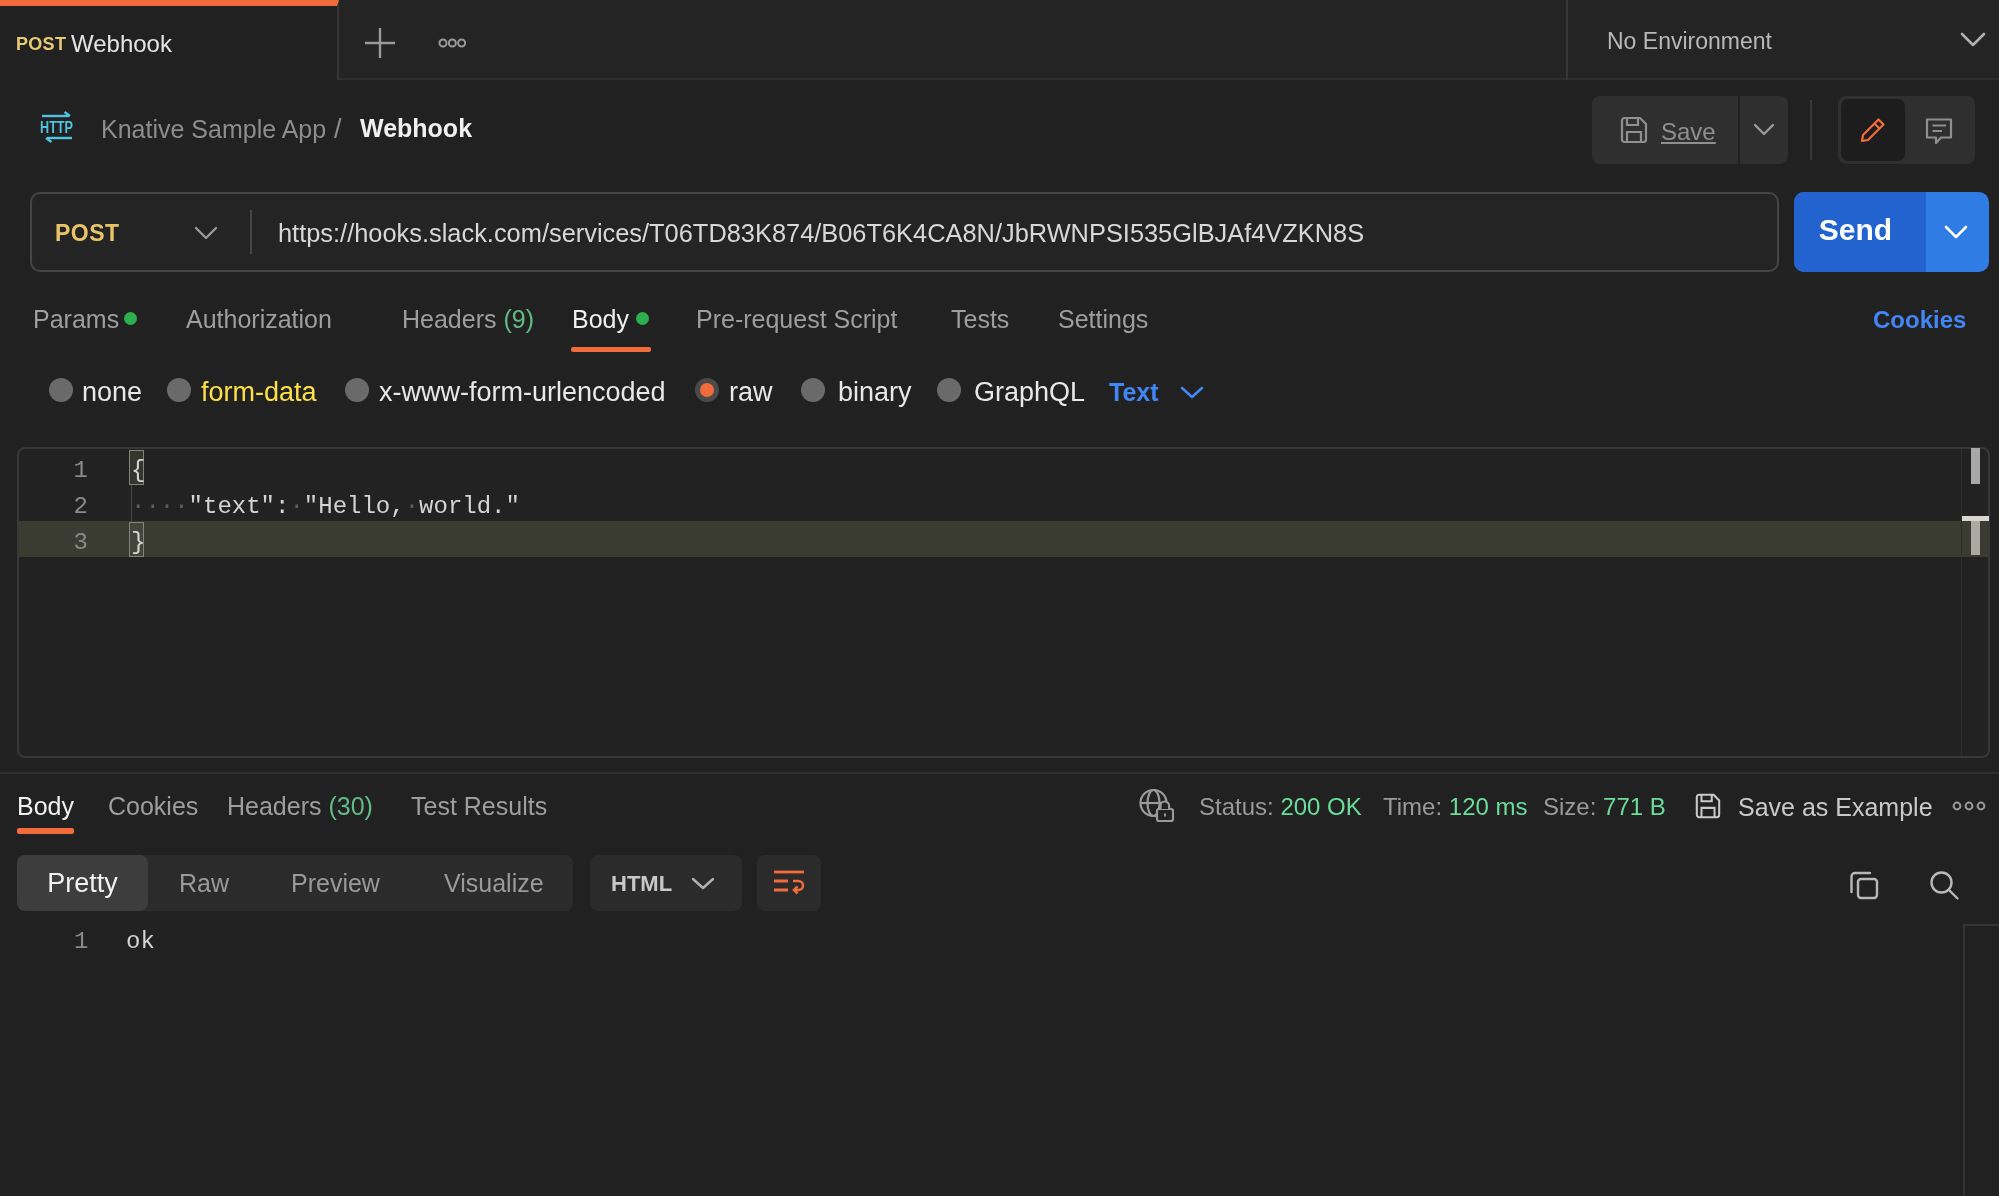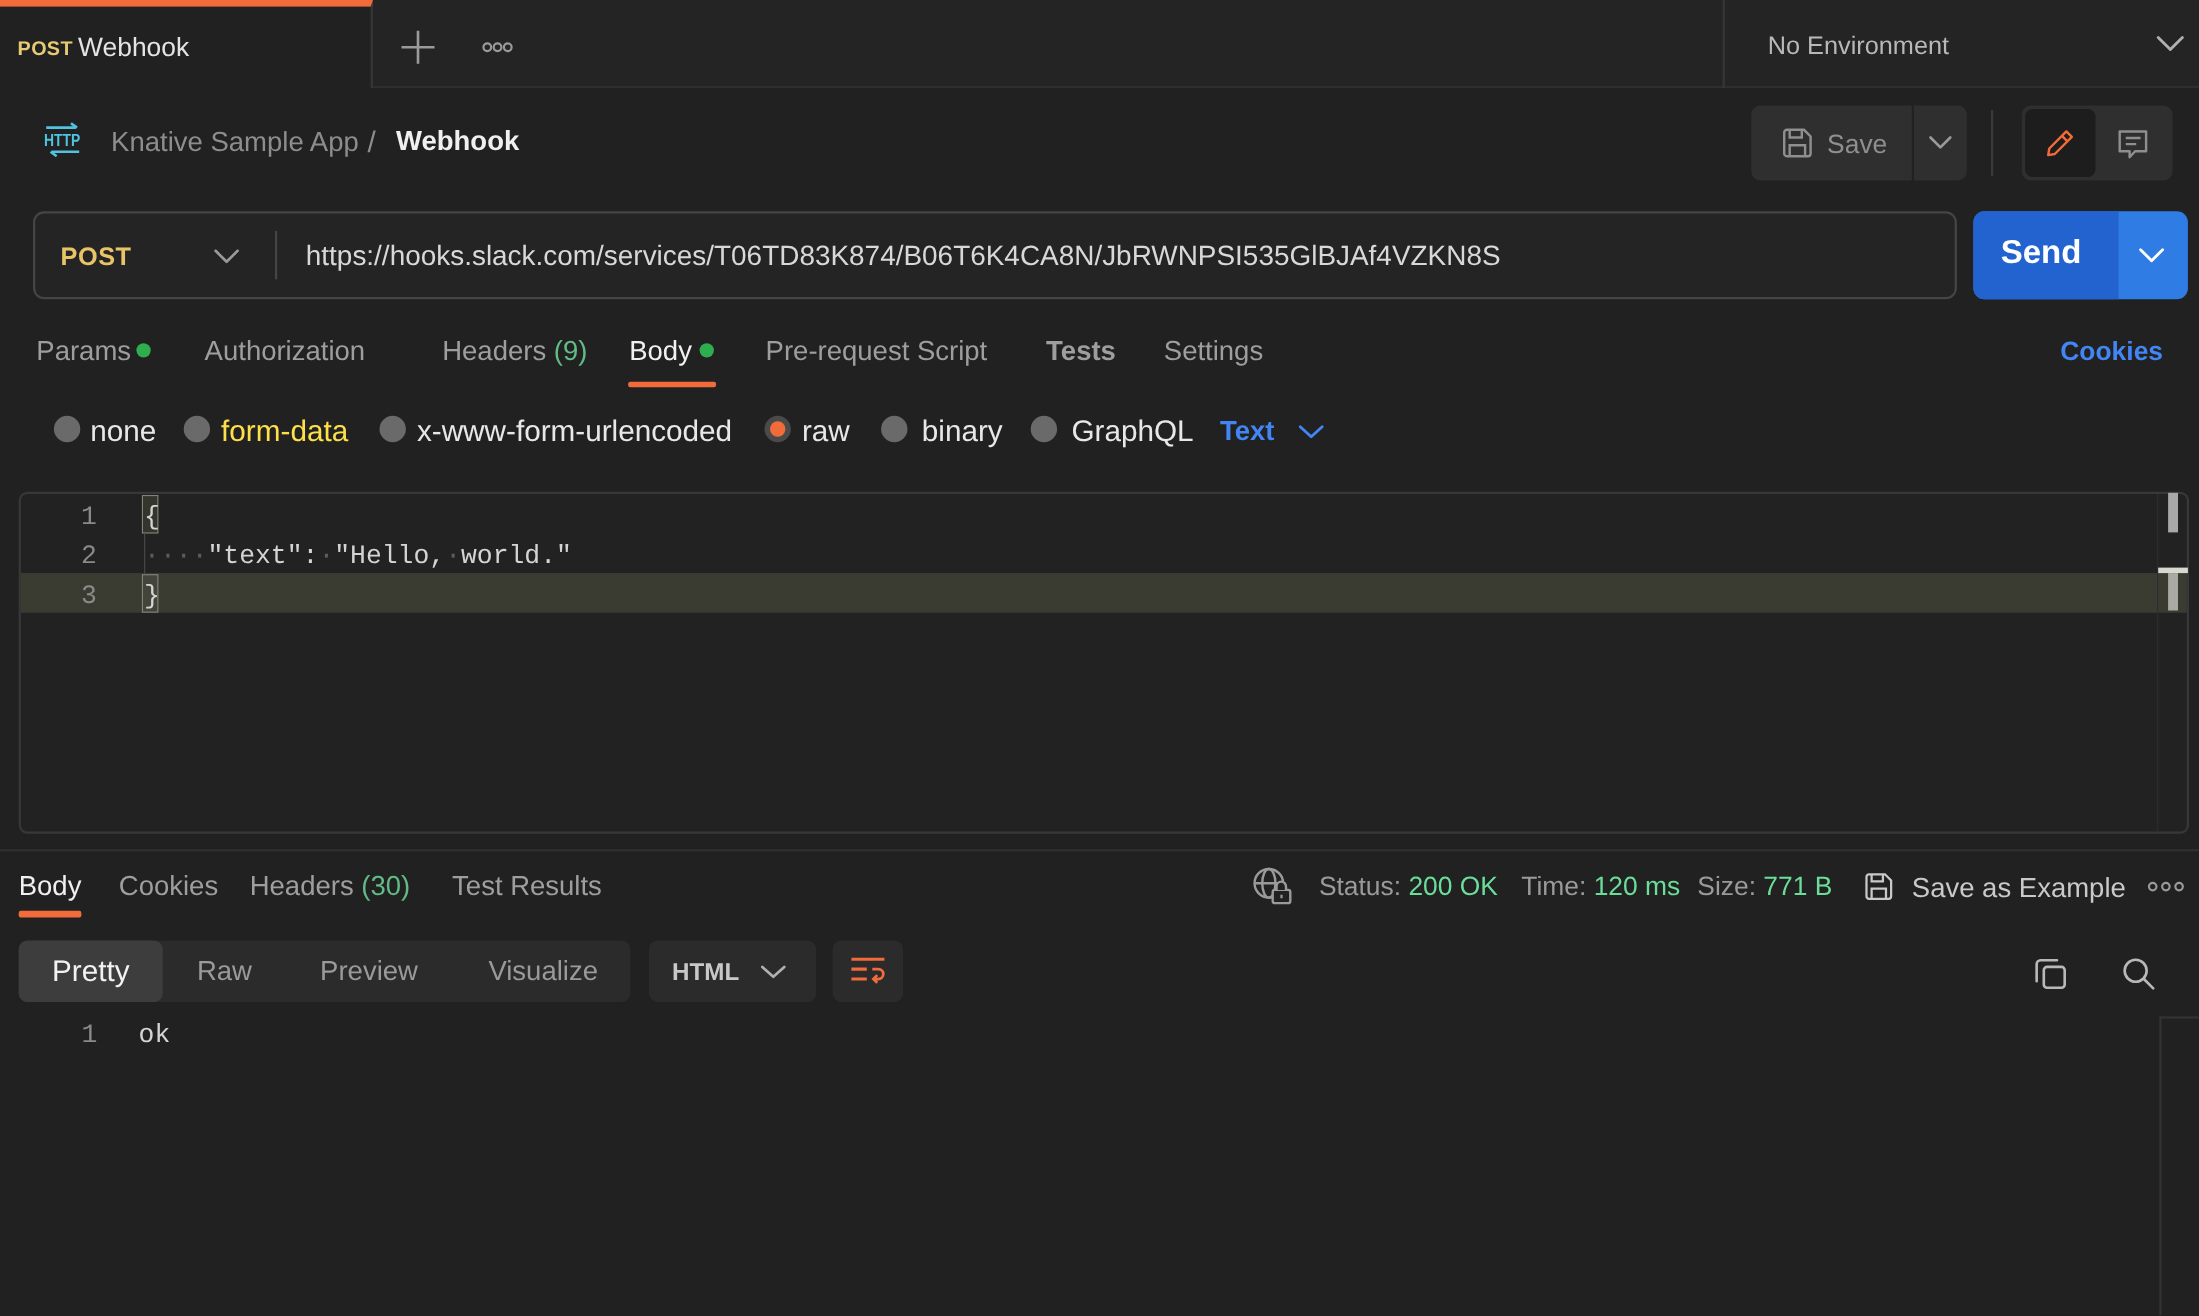--- a/index.html
+++ b/index.html
@@ -46,21 +46,21 @@
 <div class="abs" style="left:334px;top:114px;font-size:27px;color:#8d8d8d;">/</div>
 <div class="abs" style="left:360px;top:114px;font-size:25px;font-weight:600;color:#f0f0f0;">Webhook</div>
 
 <div class="abs" style="left:1592px;top:96px;width:146px;height:68px;background:#2f2f2f;border-radius:8px 0 0 8px;"></div>
 <div class="abs" style="left:1740px;top:96px;width:48px;height:68px;background:#2f2f2f;border-radius:0 8px 8px 0;"></div>
 <svg class="abs" style="left:1619px;top:115px;" width="30" height="30" viewBox="0 0 30 30">
   <path d="M3 5.5 A2.5 2.5 0 0 1 5.5 3 H21 L27 9 V24.5 A2.5 2.5 0 0 1 24.5 27 H5.5 A2.5 2.5 0 0 1 3 24.5 Z" fill="none" stroke="#8f8f8f" stroke-width="2.2"></path>
   <path d="M8 3 V10 H19 V3" fill="none" stroke="#8f8f8f" stroke-width="2.2"></path>
   <path d="M8 27 V17 H22 V27" fill="none" stroke="#8f8f8f" stroke-width="2.2"></path>
 </svg>
-<div class="abs" style="left:1661px;top:118px;font-size:24px;color:#8f8f8f;">Save</div>
+<div class="abs" style="left:1661px;top:118px;font-size:24px;color:#8f8f8f;text-decoration:underline;">Save</div>
 <svg class="abs" style="left:1753px;top:123px;" width="22" height="14" viewBox="0 0 22 14">
     <path d="M2 2 L11 11 L20 2" stroke="#9a9a9a" stroke-width="2.4" fill="none" stroke-linecap="round" stroke-linejoin="round"></path>
   </svg>
 <div class="abs" style="left:1810px;top:100px;width:2px;height:60px;background:#3a3a3a;"></div>
 
 <div class="abs" style="left:1838px;top:96px;width:137px;height:68px;background:#2f2f2f;border-radius:8px;"></div>
 <div class="abs" style="left:1841px;top:99px;width:64px;height:62px;background:#1d1d1d;border-radius:7px;"></div>
 <svg class="abs" style="left:1859px;top:116px;" width="28" height="28" viewBox="0 0 28 28">
   <path d="M19.5 3.5 L24.5 8.5 L9 24 L3 25 L4 19 Z" fill="none" stroke="#f26b3a" stroke-width="2.2" stroke-linejoin="round"></path>
   <path d="M15.5 7.5 L20.5 12.5" stroke="#f26b3a" stroke-width="2.2"></path>
@@ -86,21 +86,21 @@
   </svg>
 
 <div class="abs" style="left:33px;top:305px;font-size:25px;color:#9e9e9e;">Params</div>
 <div class="abs" style="left:124px;top:312px;width:13px;height:13px;border-radius:50%;background:#2fae4e;"></div>
 <div class="abs" style="left:186px;top:305px;font-size:25px;color:#9e9e9e;">Authorization</div>
 <div class="abs" style="left:382px;top:305px;font-size:25px;color:#9e9e9e;margin-left:20px;">Headers <span style="color:#61bb86;">(9)</span></div>
 <div class="abs" style="left:572px;top:305px;font-size:25px;color:#f0f0f0;">Body</div>
 <div class="abs" style="left:636px;top:312px;width:13px;height:13px;border-radius:50%;background:#2fae4e;"></div>
 <div class="abs" style="left:571px;top:347px;width:80px;height:5px;background:#f26b3a;border-radius:2px;"></div>
 <div class="abs" style="left:696px;top:305px;font-size:25px;color:#9e9e9e;">Pre-request Script</div>
-<div class="abs" style="left:951px;top:305px;font-size:25px;color:#9e9e9e;font-weight:bold;">Tests</div>
+<div class="abs" style="left:951px;top:305px;font-size:25px;color:#9e9e9e;">Tests</div>
 <div class="abs" style="left:1058px;top:305px;font-size:25px;color:#9e9e9e;">Settings</div>
 <div class="abs" style="left:1873px;top:306px;font-size:24px;font-weight:600;color:#4285f4;">Cookies</div>
 
 <div class="abs" style="left:49px;top:378px;width:24px;height:24px;border-radius:50%;background:#6a6a6a;"></div>
 <div class="abs" style="left:82px;top:377px;font-size:27px;color:#e8e8e8;">none</div>
 <div class="abs" style="left:167px;top:378px;width:24px;height:24px;border-radius:50%;background:#6a6a6a;"></div>
 <div class="abs" style="left:201px;top:377px;font-size:27px;color:#fde047;">form-data</div>
 <div class="abs" style="left:345px;top:378px;width:24px;height:24px;border-radius:50%;background:#6a6a6a;"></div>
 <div class="abs" style="left:379px;top:377px;font-size:27px;color:#e8e8e8;">x-www-form-urlencoded</div>
 <div class="abs" style="left:695px;top:378px;width:24px;height:24px;border-radius:50%;background:#4a4a4a;"></div>

